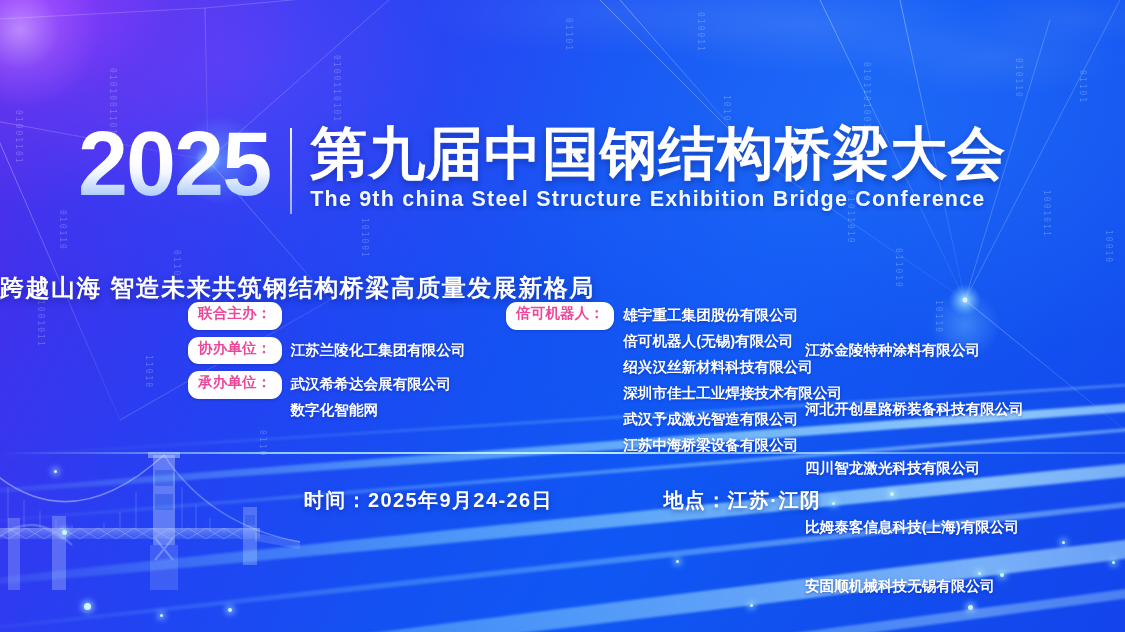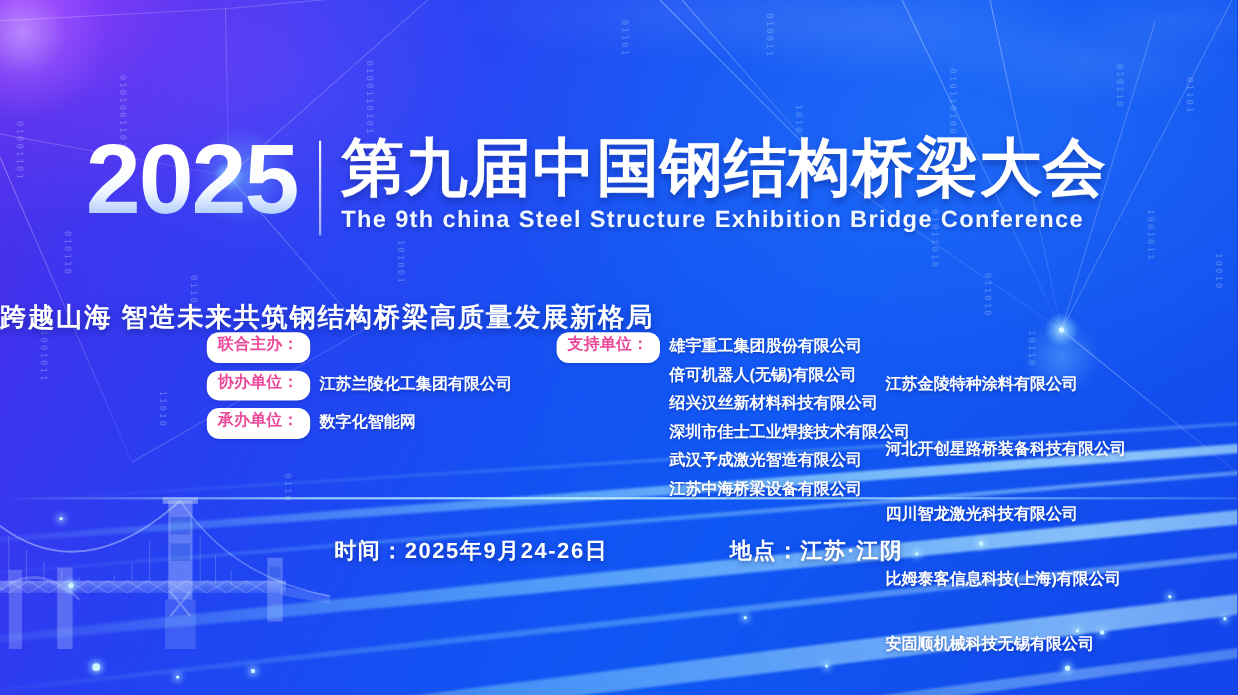--- a/index.html
+++ b/index.html
@@ -282,28 +282,29 @@
         </div>
         <div class="row">
           <div class="pill">协办单位：</div>
           <div class="lines">
             <div class="org-line">江苏兰陵化工集团有限公司</div>
           </div>
         </div>
         <div class="row">
           <div class="pill">承办单位：</div>
           <div class="lines">
+            <div class="org-line">武汉希希达会展有限公司</div>
             <div class="org-line">数字化智能网</div>
           </div>
         </div>
       </div>
 
       <div class="col col-mid">
         <div class="row">
-          <div class="pill">支持单位：</div>
+          <div class="pill">倍可机器人：</div>
           <div class="lines">
             <div class="org-line">雄宇重工集团股份有限公司</div>
             <div class="org-line">倍可机器人(无锡)有限公司</div>
             <div class="org-line">绍兴汉丝新材料科技有限公司</div>
             <div class="org-line">深圳市佳士工业焊接技术有限公司</div>
             <div class="org-line">武汉予成激光智造有限公司</div>
             <div class="org-line">江苏中海桥梁设备有限公司</div>
           </div>
         </div>
       </div>

